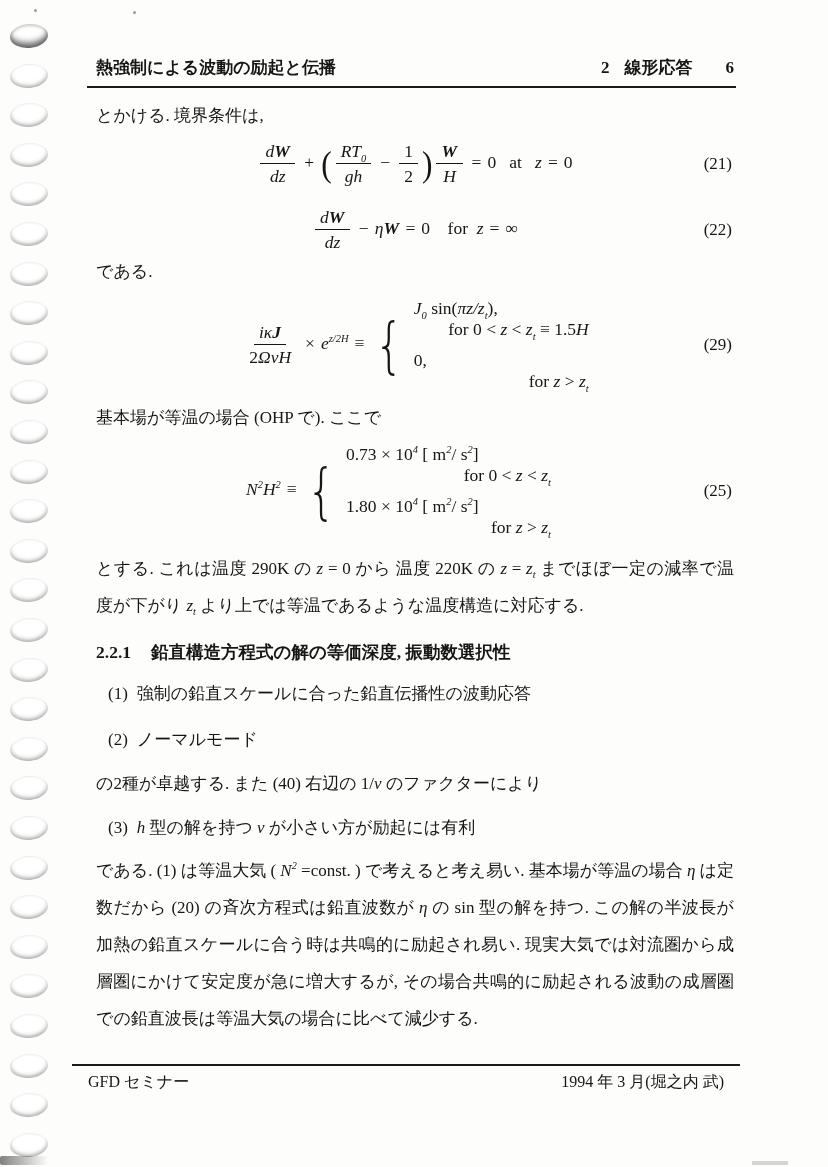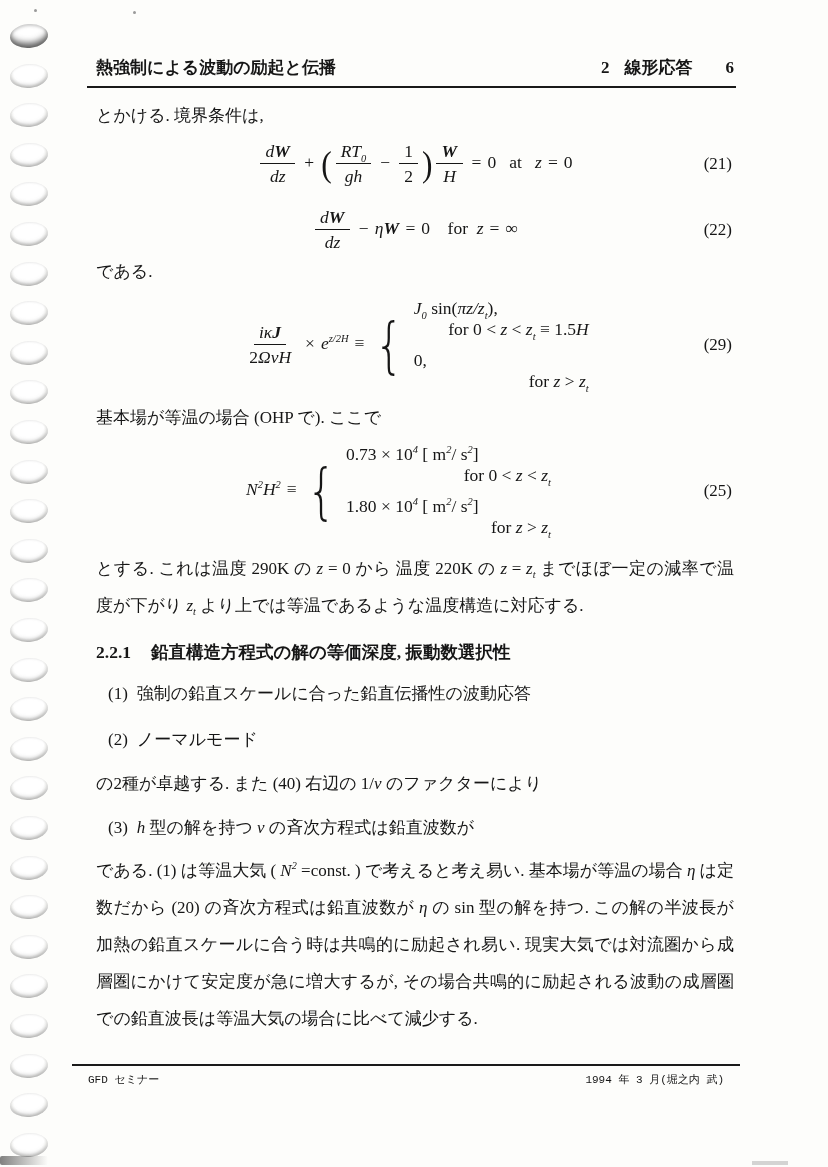--- a/index.html
+++ b/index.html
@@ -75,21 +75,21 @@
   #blk-heading-221{margin-top:16px;}
   #blk-para-kyousei{margin-top:18px;}
   #blk-item-1{margin-top:16px;}
   #blk-item-2{margin-top:18px;}
   #blk-para-nishu{margin-top:16px;}
   #blk-item-3{margin-top:16px;}
   #blk-para-final{margin-top:10px;}
 
   .page-footer{position:absolute;left:72px;width:668px;top:1064px;}
   .footer-rule{border-top:2.5px solid #1a1a1a;}
-  .footer-row{display:flex;justify-content:space-between;padding:6px 16px 0 16px;font-size:11px;font-family:Liberation Mono, monospace;}
+  .footer-row{display:flex;justify-content:space-between;padding:6px 16px 0 16px;font-size:16px;}
 </style>
 </head>
 <body>
 
 <div class="page">
   <div id="holes">
       <div class="hole" style="top: 24px;"></div>
       <div class="hole" style="top: 63.6px;"></div>
       <div class="hole" style="top: 103.2px;"></div>
       <div class="hole" style="top: 142.8px;"></div>
@@ -158,21 +158,21 @@
           <span class="li-label">(1)</span>
           <span class="li-text"><span class="jp">強制の鉛直スケールに合った鉛直伝播性の波動応答</span></span>
         </div>
         <div class="list-item" id="blk-item-2">
           <span class="li-label">(2)</span>
           <span class="li-text"><span class="jp">ノーマルモード</span></span>
         </div>
         <div class="para" id="blk-para-nishu"><span class="jp">の2種が卓越する. また (40) 右辺の 1/</span><span class="it">ν</span><span class="jp"> のファクターにより</span></div>
         <div class="list-item" id="blk-item-3">
           <span class="li-label">(3)</span>
-          <span class="li-text"><span class="it">h</span><span class="jp"> 型の解を持つ </span><span class="it">ν</span><span class="jp"> の斉次方程式は鉛直波数が</span></span>
+          <span class="li-text"><span class="it">h</span><span class="jp"> 型の解を持つ </span><span class="it">ν</span><span class="jp"> が小さい方が励起には有利</span></span>
         </div>
         <div class="para justify" id="blk-para-final"><span class="jp">である. (1) は等温大気 ( </span><span class="it">N</span><sup class="ms">2</sup><span class="jp"> =const. ) で考えると考え易い. 基本場が等温の場合 </span><span class="it">η</span><span class="jp"> は定数だから (20) の斉次方程式は鉛直波数が </span><span class="it">η</span><span class="jp"> の sin 型の解を持つ. この解の半波長が加熱の鉛直スケールに合う時は共鳴的に励起され易い. 現実大気では対流圏から成層圏にかけて安定度が急に増大するが, その場合共鳴的に励起される波動の成層圏での鉛直波長は等温大気の場合に比べて減少する.</span></div>
       </div>
   </div>
 
   <div class="page-footer">
     <div class="footer-rule"></div>
     <div class="footer-row">
       <span>GFD セミナー</span>
       <span>1994 年 3 月(堀之内 武)</span>

